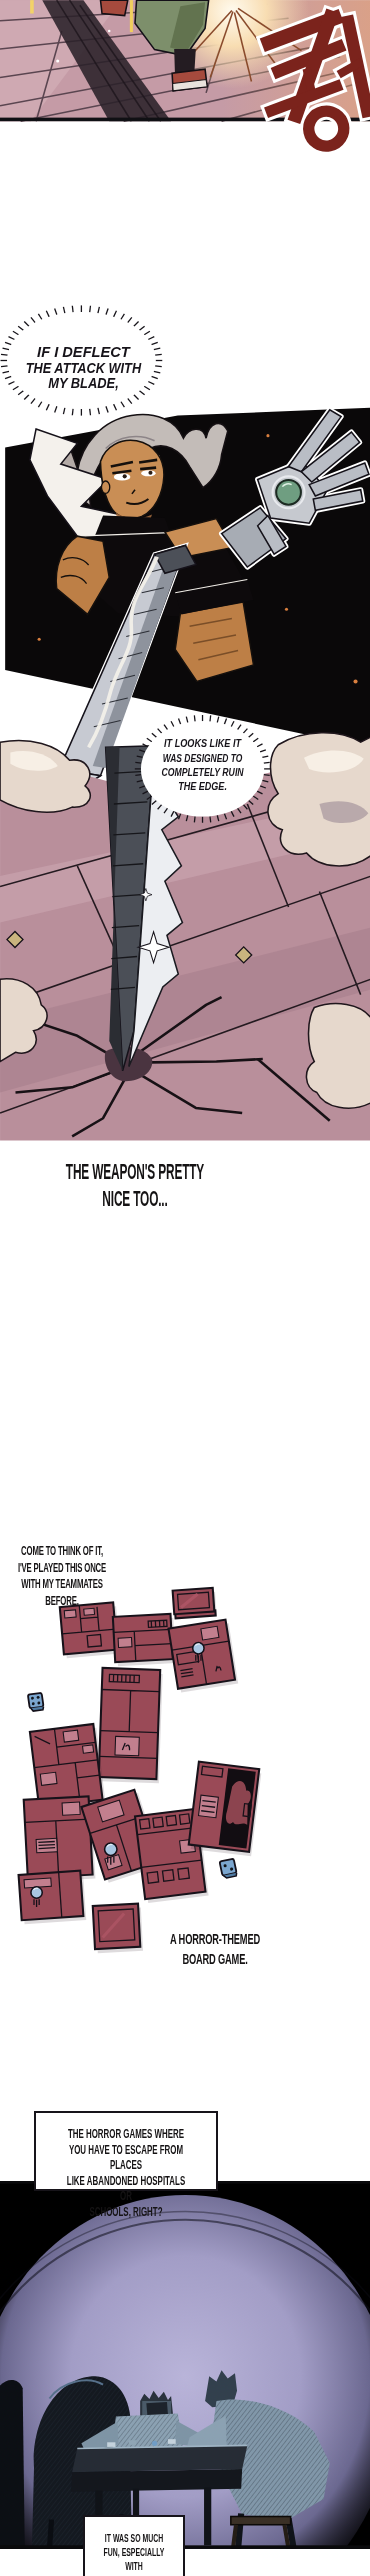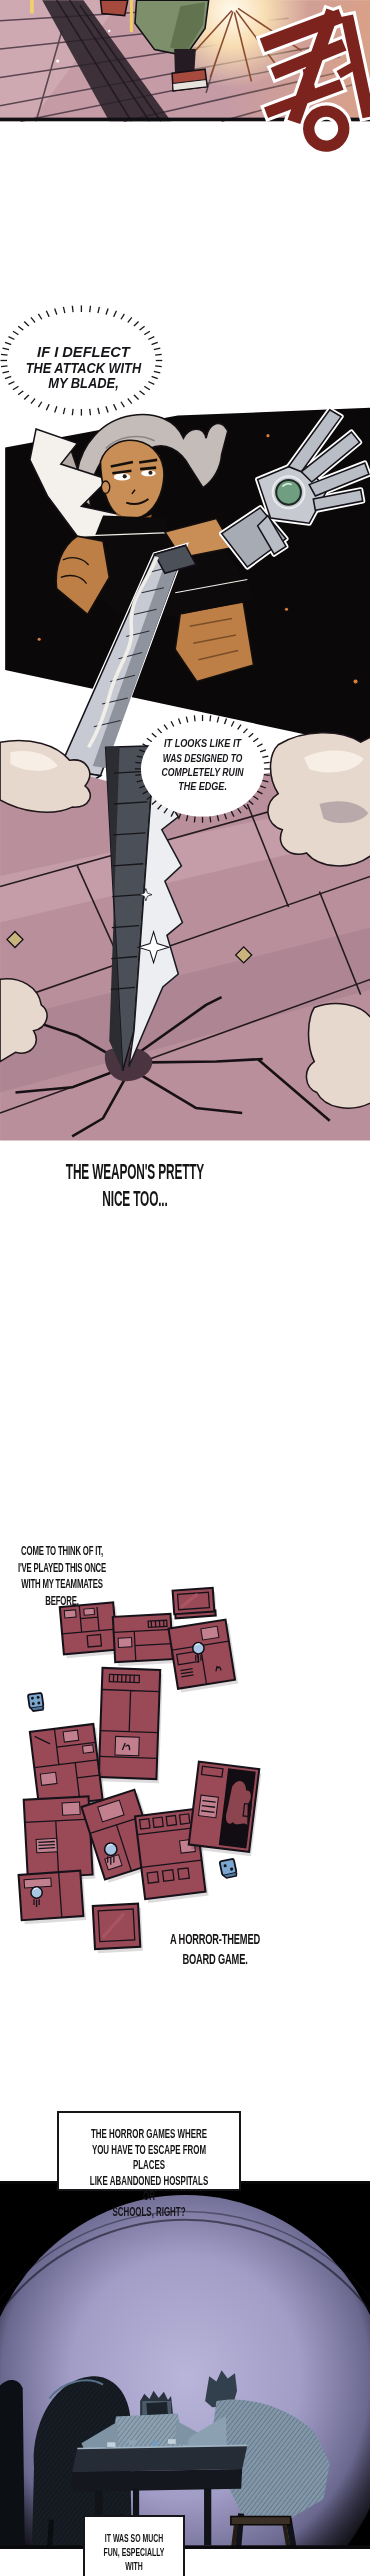--- a/index.html
+++ b/index.html
@@ -618,21 +618,21 @@
             <rect x="250" y="4736" width="14" height="9" fill="#8fa5b5"></rect>
           <circle cx="300" cy="4742" r="5" fill="#6f9cc5"></circle>
             <rect x="326" y="4734" width="15" height="9" fill="#c4d2dc"></rect>
         </g>
       </g>
       <rect x="0" y="4233" width="720" height="5" fill="#0a0a0c"></rect>
       <rect x="0" y="4940" width="720" height="7" fill="#0a0a0c"></rect>
     </g>
   </svg>
 
-  <div class="notebox" style="left:57px;top:2111px;width:184px;height:80px;">
+  <div class="notebox" style="left:34px;top:2111px;width:184px;height:80px;">
     <div class="inner" style="margin-top:14.4px;font-size:12px;line-height:15.5px;transform:scaleX(.66)">
       <div>THE HORROR GAMES WHERE</div>
       <div>YOU HAVE TO ESCAPE FROM PLACES</div>
       <div>LIKE ABANDONED HOSPITALS OR</div>
       <div>SCHOOLS, RIGHT?</div>
     </div>
   </div>
 
   <div class="notebox" style="left:83px;top:2515px;width:102px;height:74px;">
     <div class="inner" style="margin-top:14px;font-size:10.8px;line-height:14px;transform:scaleX(.64)">

